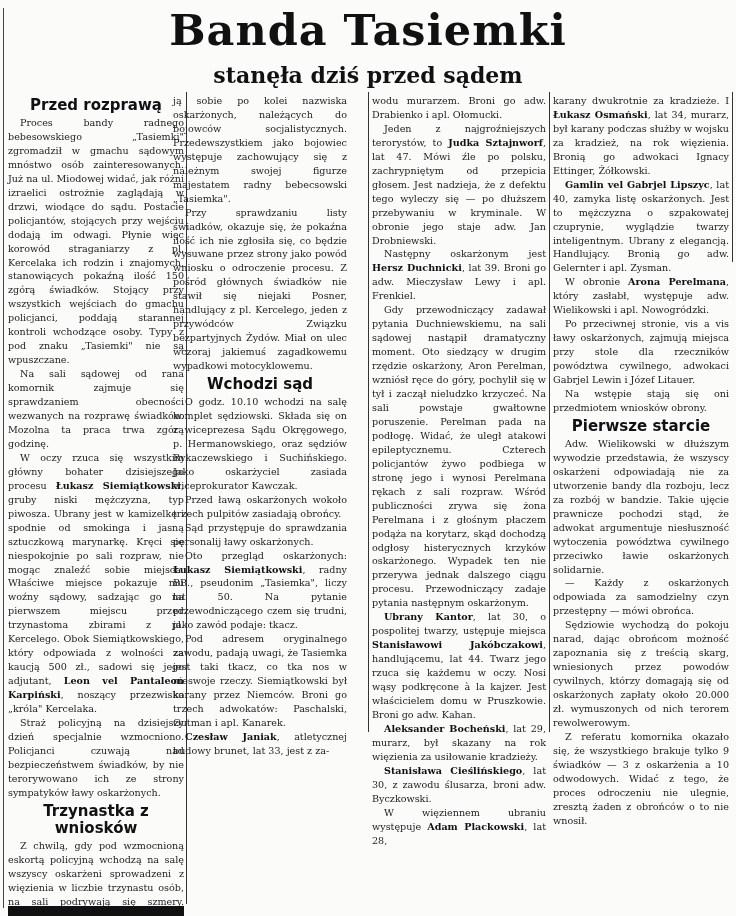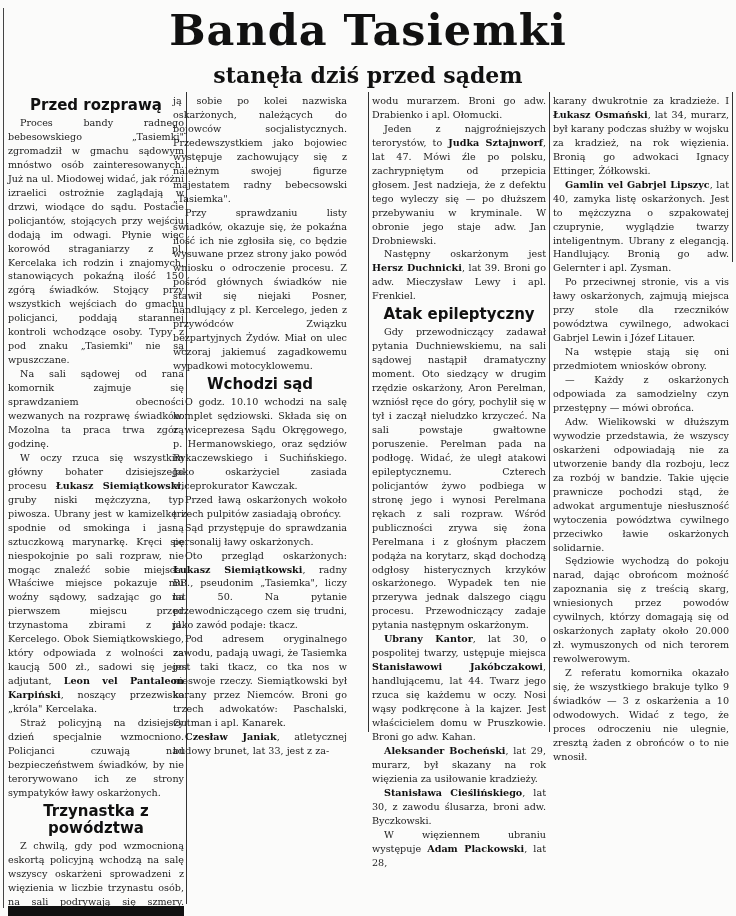--- a/index.html
+++ b/index.html
@@ -26,54 +26,55 @@
   <div class="leftrule"></div>
   <div class="headline">Banda Tasiemki</div>
   <div class="subhead">stanęła dziś przed sądem</div>
 
   <div class="col c1">
       <h3>Przed rozprawą</h3>
       <p>Proces bandy radnego bebesowskiego „Tasiemki" zgromadził w gmachu sądowym mnóstwo osób zainteresowanych. Już na ul. Miodowej widać, jak różni izraelici ostrożnie zaglądają w drzwi, wiodące do sądu. Postacie policjantów, stojących przy wejściu dodają im odwagi. Płynie więc korowód straganiarzy z pl. Kercelaka ich rodzin i znajomych, stanowiących pokaźną ilość 150 zgórą świadków. Stojący przy wszystkich wejściach do gmachu policjanci, poddają starannej kontroli wchodzące osoby. Typy z pod znaku „Tasiemki" nie są wpuszczane.</p>
       <p>Na sali sądowej od rana komornik zajmuje się sprawdzaniem obecności wezwanych na rozprawę świadków. Mozolna ta praca trwa zgórą godzinę.</p>
       <p>W oczy rzuca się wszystkim główny bohater dzisiejszego procesu <b>Łukasz Siemiątkowski</b>, gruby niski mężczyzna, typ piwosza. Ubrany jest w kamizelkę i spodnie od smokinga i jasną sztuczkową marynarkę. Kręci się niespokojnie po sali rozpraw, nie mogąc znaleźć sobie miejsca. Właściwe miejsce pokazuje mu woźny sądowy, sadzając go na pierwszem miejscu przed trzynastoma zbirami z pl. Kercelego. Obok Siemiątkowskiego, który odpowiada z wolności za kaucją 500 zł., sadowi się jego adjutant, <b>Leon vel Pantaleon Karpiński</b>, noszący przezwisko „króla" Kercelaka.</p>
       <p>Straż policyjną na dzisiejszy dzień specjalnie wzmocniono. Policjanci czuwają nad bezpieczeństwem świadków, by nie terorywowano ich ze strony sympatyków ławy oskarżonych.</p>
-      <h3>Trzynastka z powództwa</h3>
+      <h3>Trzynastka z wniosków</h3>
       <p>Z chwilą, gdy pod wzmocnioną eskortą policyjną wchodzą na salę wszyscy oskarżeni sprowadzeni z więzienia w liczbie trzynastu osób, na sali podrywają się szmery. Poszkodowani kupcy żydowscy ciskają w stronę ławy oskarżonych soczyste przekleństwa w żargonie. Rodzina i najbliżsi czternastu rycerzy z placu Kercelego usiłują na migi porozumieć się z odgrodzonymi szpalerem policyjnym podsądnymi.</p>
     </div>
   <div class="sep" style="left:186px; top:92px; height:812px;"></div>
   <div class="col c2">
       <p style="text-indent: 0px;">ją sobie po kolei nazwiska oskarżonych, należących do bojowców socjalistycznych. Przedewszystkiem jako bojowiec występuje zachowujący się z należnym swojej figurze majestatem radny bebecsowski „Tasiemka".</p>
       <p>Przy sprawdzaniu listy świadków, okazuje się, że pokaźna ilość ich nie zgłosiła się, co będzie wysuwane przez strony jako powód wniosku o odroczenie procesu. Z pośród głównych świadków nie stawił się niejaki Posner, handlujący z pl. Kercelego, jeden z przywódców Związku bezpartyjnych Żydów. Miał on ulec wczoraj jakiemuś zagadkowemu wypadkowi motocyklowemu.</p>
       <h3>Wchodzi sąd</h3>
       <p>O godz. 10.10 wchodzi na salę komplet sędziowski. Składa się on z wiceprezesa Sądu Okręgowego, p. Hermanowskiego, oraz sędziów Rykaczewskiego i Suchińskiego. Jako oskarżyciel zasiada wiceprokurator Kawczak.</p>
       <p>Przed ławą oskarżonych wokoło trzech pulpitów zasiadają obrońcy.</p>
       <p>Sąd przystępuje do sprawdzania personalij ławy oskarżonych.</p>
       <p>Oto przegląd oskarżonych: <b>Łukasz Siemiątkowski</b>, radny BB., pseudonim „Tasiemka", liczy lat 50. Na pytanie przewodniczącego czem się trudni, jako zawód podaje: tkacz.</p>
       <p>Pod adresem oryginalnego zawodu, padają uwagi, że Tasiemka jest taki tkacz, co tka nos w nieswoje rzeczy. Siemiątkowski był karany przez Niemców. Broni go trzech adwokatów: Paschalski, Gutman i apl. Kanarek.</p>
       <p><b>Czesław Janiak</b>, atletycznej budowy brunet, lat 33, jest z za-</p>
     </div>
   <div class="sep" style="left:368px; top:92px; height:640px;"></div>
   <div class="col c3">
       <p style="text-indent: 0px;">wodu murarzem. Broni go adw. Drabienko i apl. Ołomucki.</p>
       <p>Jeden z najgroźniejszych terorystów, to <b>Judka Sztajnworf</b>, lat 47. Mówi źle po polsku, zachrypniętym od przepicia głosem. Jest nadzieja, że z defektu tego wyleczy się — po dłuższem przebywaniu w kryminale. W obronie jego staje adw. Jan Drobniewski.</p>
       <p>Następny oskarżonym jest <b>Hersz Duchnicki</b>, lat 39. Broni go adw. Mieczysław Lewy i apl. Frenkiel.</p>
-      <h3>Atak epileptyczny</h3>
       <p>Gdy przewodniczący zadawał pytania Duchniewskiemu, na sali sądowej nastąpił dramatyczny moment. Oto siedzący w drugim rzędzie oskarżony, Aron Perelman, wzniósł ręce do góry, pochylił się w tył i zaczął nieludzko krzyczeć. Na sali powstaje gwałtowne poruszenie. Perelman pada na podłogę. Widać, że uległ atakowi epileptycznemu. Czterech policjantów żywo podbiega w stronę jego i wynosi Perelmana rękach z sali rozpraw. Wśród publiczności zrywa się żona Perelmana i z głośnym płaczem podąża na korytarz, skąd dochodzą odgłosy histerycznych krzyków oskarżonego. Wypadek ten nie przerywa jednak dalszego ciągu procesu. Przewodniczący zadaje pytania następnym oskarżonym.</p>
       <p><b>Ubrany Kantor</b>, lat 30, o pospolitej twarzy, ustępuje miejsca <b>Stanisławowi Jakóbczakowi</b>, handlującemu, lat 44. Twarz jego rzuca się każdemu w oczy. Nosi wąsy podkręcone à la kajzer. Jest właścicielem domu w Pruszkowie. Broni go adw. Kahan.</p>
       <p><b>Aleksander Bocheński</b>, lat 29, murarz, był skazany na rok więzienia za usiłowanie kradzieży.</p>
       <p><b>Stanisława Cieślińskiego</b>, lat 30, z zawodu ślusarza, broni adw. Byczkowski.</p>
       <p>W więziennem ubraniu występuje <b>Adam Plackowski</b>, lat 28,</p>
     </div>
   <div class="sep" style="left:549px; top:92px; height:640px;"></div>
   <div class="col c4">
       <p style="text-indent: 0px;">karany dwukrotnie za kradzieże. I <b>Łukasz Osmański</b>, lat 34, murarz, był karany podczas służby w wojsku za kradzież, na rok więzienia. Bronią go adwokaci Ignacy Ettinger, Żółkowski.</p>
       <p><b>Gamlin vel Gabrjel Lipszyc</b>, lat 40, zamyka listę oskarżonych. Jest to mężczyzna o szpakowatej czuprynie, wyglądzie twarzy inteligentnym. Ubrany z elegancją. Handlujący. Bronią go adw. Gelernter i apl. Zysman.</p>
+      <p>W obronie <b>Arona Perelmana</b>, który zasłabł, występuje adw. Wielikowski i apl. Nowogródzki.</p>
       <p>Po przeciwnej stronie, vis a vis ławy oskarżonych, zajmują miejsca przy stole dla rzeczników powództwa cywilnego, adwokaci Gabrjel Lewin i Józef Litauer.</p>
       <p>Na wstępie stają się oni przedmiotem wniosków obrony.</p>
+      <h3>Pierwsze starcie</h3>
+      <p>Adw. Wielikowski w dłuższym wywodzie przedstawia, że wszyscy oskarżeni odpowiadają nie za utworzenie bandy dla rozboju, lecz za rozbój w bandzie. Takie ujęcie prawnicze pochodzi stąd, że adwokat argumentuje niesłuszność wytoczenia powództwa cywilnego przeciwko ławie oskarżonych solidarnie.</p>
       <p>— Każdy z oskarżonych odpowiada za samodzielny czyn przestępny — mówi obrońca.</p>
-      <p>Adw. Wielikowski w dłuższym wywodzie przedstawia, że wszyscy oskarżeni odpowiadają nie za utworzenie bandy dla rozboju, lecz za rozbój w bandzie. Takie ujęcie prawnicze pochodzi stąd, że adwokat argumentuje niesłuszność wytoczenia powództwa cywilnego przeciwko ławie oskarżonych solidarnie.</p>
       <p>Sędziowie wychodzą do pokoju narad, dając obrońcom możność zapoznania się z treścią skarg, wniesionych przez powodów cywilnych, którzy domagają się od oskarżonych zapłaty około 20.000 zł. wymuszonych od nich terorem rewolwerowym.</p>
       <p>Z referatu komornika okazało się, że wszystkiego brakuje tylko 9 świadków — 3 z oskarżenia a 10 odwodowych. Widać z tego, że proces odroczeniu nie ulegnie, zresztą żaden z obrońców o to nie wnosił.</p>
     </div>
   <div class="sep" style="left:732px; top:92px; height:170px;"></div>
 
   <div class="bottombar"></div>
 </div>
 
 </body></html>

